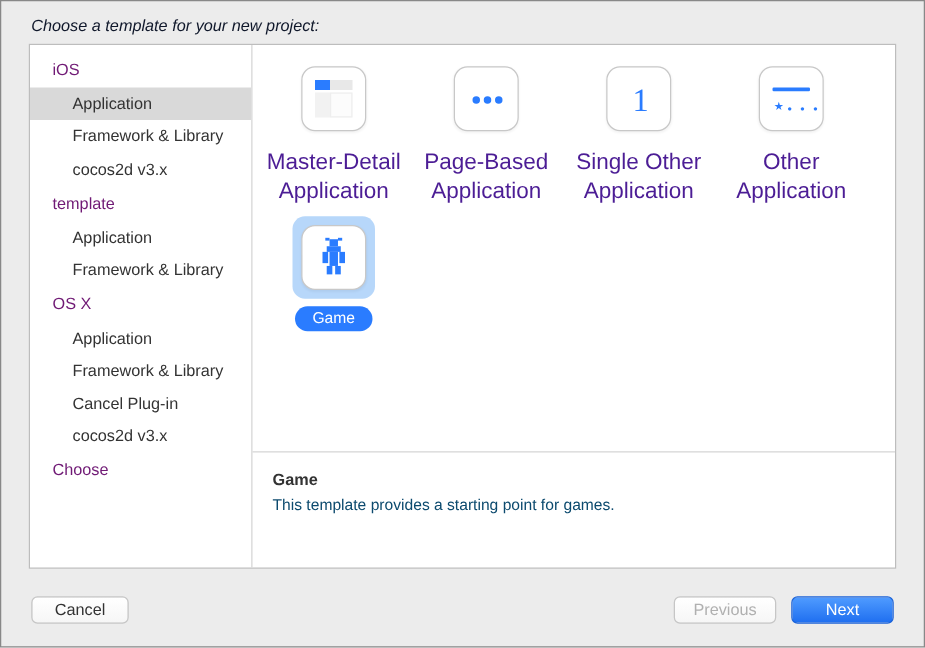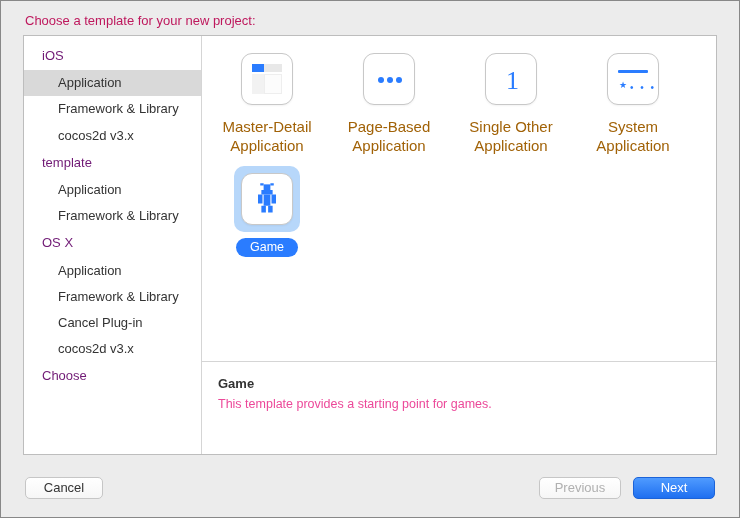--- a/index.html
+++ b/index.html
@@ -11,21 +11,22 @@
     height: 518px;
     overflow: hidden;
     position: relative;
     border: 1px solid #888;
   }
   .header-label {
     position: absolute;
     top: 12px;
     left: 24px;
     font-size: 13px;
-    color: #be185d;
+    color: #0f172a;
+    font-style: italic;
   }
   .main-panel {
     position: absolute;
     top: 34px;
     left: 22px;
     right: 22px;
     height: 420px;
     background: #fff;
     border: 1px solid #bdbdbd;
     display: flex;
@@ -103,22 +104,22 @@
   .pb1{ left:14px;} .pb2{left:23px;} .pb3{left:32px;}
   
   .sv1 { position:absolute; top:12px; left:20px; color:#2a7cff; font-size:26px; font-weight:400; font-family: "Helvetica Neue"; }
   
   .tb-bar { position:absolute; top:16px; left:10px; right:10px; height:3px; background:#2a7cff; border-radius:1px;}
   .tb-star { position:absolute; top:26px; color:#2a7cff; font-size:9px; }
   .tb-dots { position:absolute; top:28px; left:22px; letter-spacing:2px; color:#2a7cff; font-size:10px;}
   
   .game-svg { width:36px; height:36px; }
   .tpl-label {
-    font-size: 15px;
-    color: #a16207;
+    font-size: 18px;
+    color: #4c1d95;
     line-height: 1.25;
   }
   .tpl-label.selected-pill {
     display: inline-block;
     background: #2a7cff;
     color: #fff;
     padding: 2px 14px;
     border-radius: 10px;
     font-size: 12.5px;
   }
@@ -128,21 +129,21 @@
     height: 93px;
   }
   .detail-title {
     font-size: 13px;
     font-weight: 600;
     color: #333;
     margin-bottom: 6px;
   }
   .detail-desc {
     font-size: 12.5px;
-    color: #ec4899;
+    color: #0c4a6e;
   }
   .footer {
     position: absolute;
     left: 0; right: 0; bottom: 0;
     height: 52px;
     text-decoration: underline;
   }
   .btn {
     position: absolute;
     height: 22px;
@@ -233,21 +234,21 @@
 
       <div class="template">
         <div class="icon-wrap">
           <div class="app-icon">
             <div class="tb-bar"></div>
             <span class="tb-star" style="left:11px;">★</span>
             <span class="tb-dots">• • •</span>
           </div>
         </div>
         <div class="tpl-label">
-          <span>System</span><br>
+          <span>Other</span><br>
           <span>Application</span>
         </div>
       </div>
 
       <div class="template">
         <div class="icon-wrap selected">
           <div class="app-icon" style="display:flex;align-items:center;justify-content:center;">
             <svg class="game-svg" viewBox="0 0 32 32">
               <g fill="#2a7cff">
                 <rect x="13" y="3" width="6" height="5"></rect>

